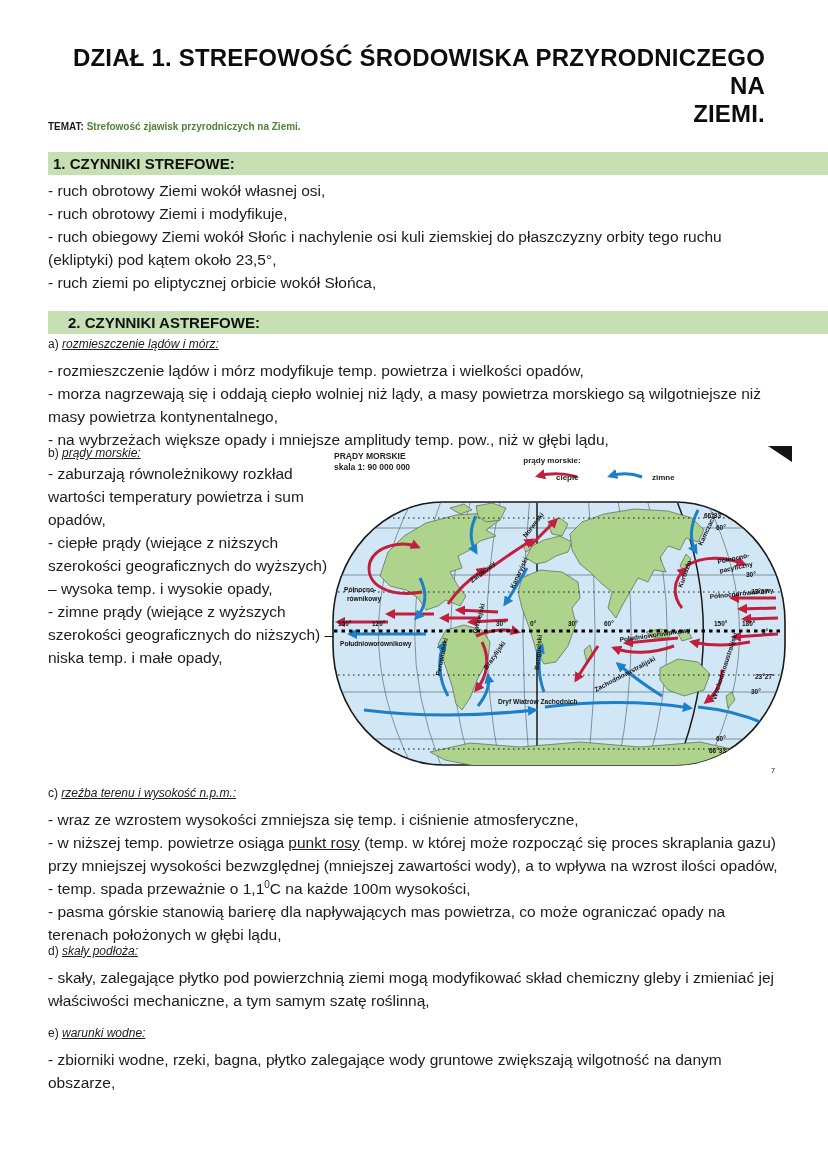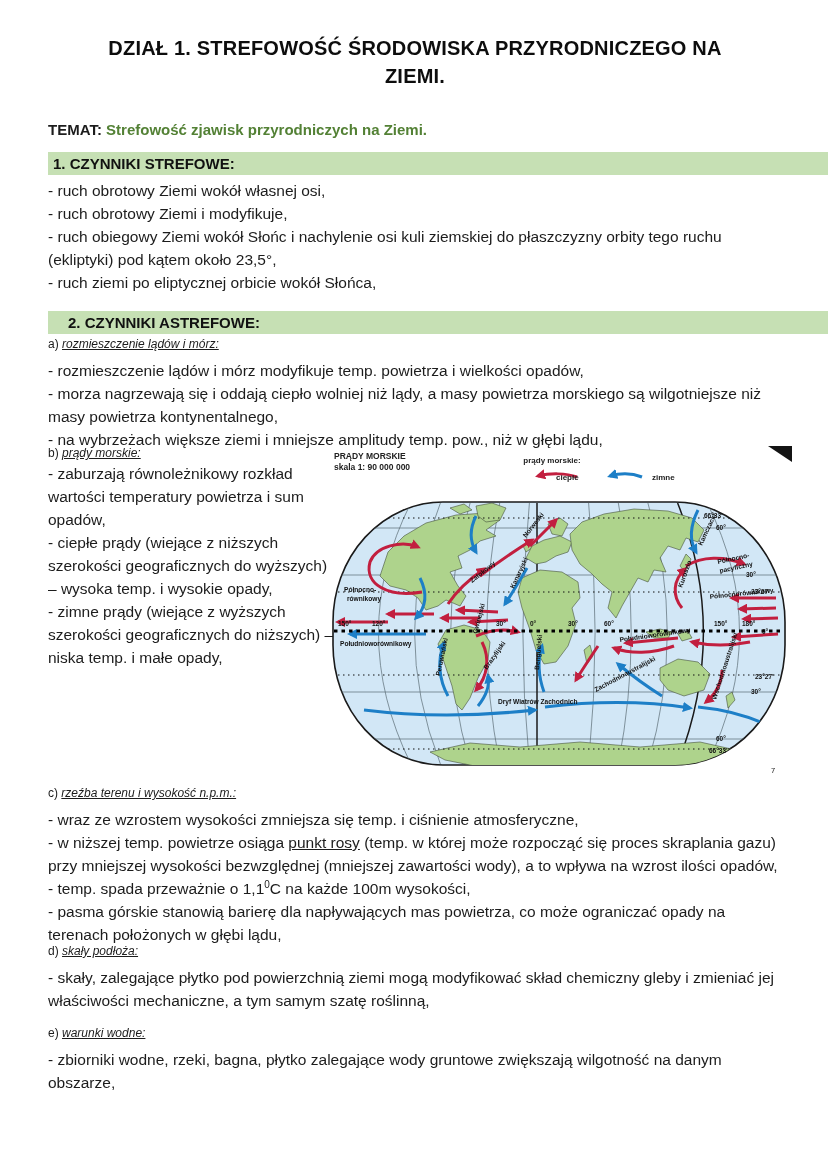--- a/index.html
+++ b/index.html
@@ -2,24 +2,24 @@
 <html><head>
 <meta charset="utf-8">
 <style>
   html,body { margin:0; padding:0; background:#ffffff; }
   .page {
     position:relative; width:828px; height:1169px; background:#ffffff;
     font-family:"Liberation Sans", sans-serif; color:#1c1c1c; overflow:hidden;
   }
   .content { position:absolute; left:48px; top:0; width:734px; height:1169px; }
   .doc-title {
-    position:absolute; top:34px; left:17px; width:700px; text-align:center;
-    font-weight:bold; font-size:20px; line-height:28px; color:#0d0d0d; letter-spacing:.2px;
+    position:absolute; top:44px; left:17px; width:700px; text-align:right;
+    font-weight:bold; font-size:24px; line-height:28px; color:#0d0d0d; letter-spacing:.2px;
   }
-  .temat { position:absolute; top:121px; left:0; font-size:15px; font-weight:bold; }
+  .temat { position:absolute; top:121px; left:0; font-size:10px; font-weight:bold; }
   .temat .green { color:#538135; }
   .bar {
     position:absolute; left:0; width:794px; background:#c6e0b4;
     font-weight:bold; font-size:15px; padding:3px 5px; box-sizing:border-box; color:#111;
   }
   .bar1 { top:152px; } .bar2 { top:311px;padding-left:20px; }
   .list { position:absolute; left:0; font-size:15.5px; line-height:23px; }
   .list div { min-height:23px; }
   .l1 { top:179px; width:734px; }
   .subhead { position:absolute; left:0; font-size:12px; font-weight:normal; }
@@ -71,21 +71,21 @@
 
     <div class="bar bar2">2. CZYNNIKI ASTREFOWE:</div>
 
     <div class="subhead sh-a">
       <span>a)</span>
       <span class="it">rozmieszczenie lądów i mórz:</span>
     </div>
     <div class="list la">
       <div>- rozmieszczenie lądów i mórz modyfikuje temp. powietrza i wielkości opadów,</div>
       <div>- morza nagrzewają się i oddają ciepło wolniej niż lądy, a masy powietrza morskiego są wilgotniejsze niż masy powietrza kontynentalnego,</div>
-      <div>- na wybrzeżach większe ziemi i mniejsze amplitudy temp. pow., niż w głębi lądu,</div>
+      <div>- na wybrzeżach większe opady i mniejsze amplitudy temp. pow., niż w głębi lądu,</div>
     </div>
 
     <div class="b-col">
       <div class="subhead">
         <span>b)</span>
         <span class="it">prądy morskie:</span>
       </div>
       <div class="list">
         <div>- zaburzają równoleżnikowy rozkład wartości temperatury powietrza i sum opadów,</div>
         <div>- ciepłe prądy (wiejące z niższych szerokości geograficznych do wyższych) – wysoka temp. i wysokie opady,</div>

